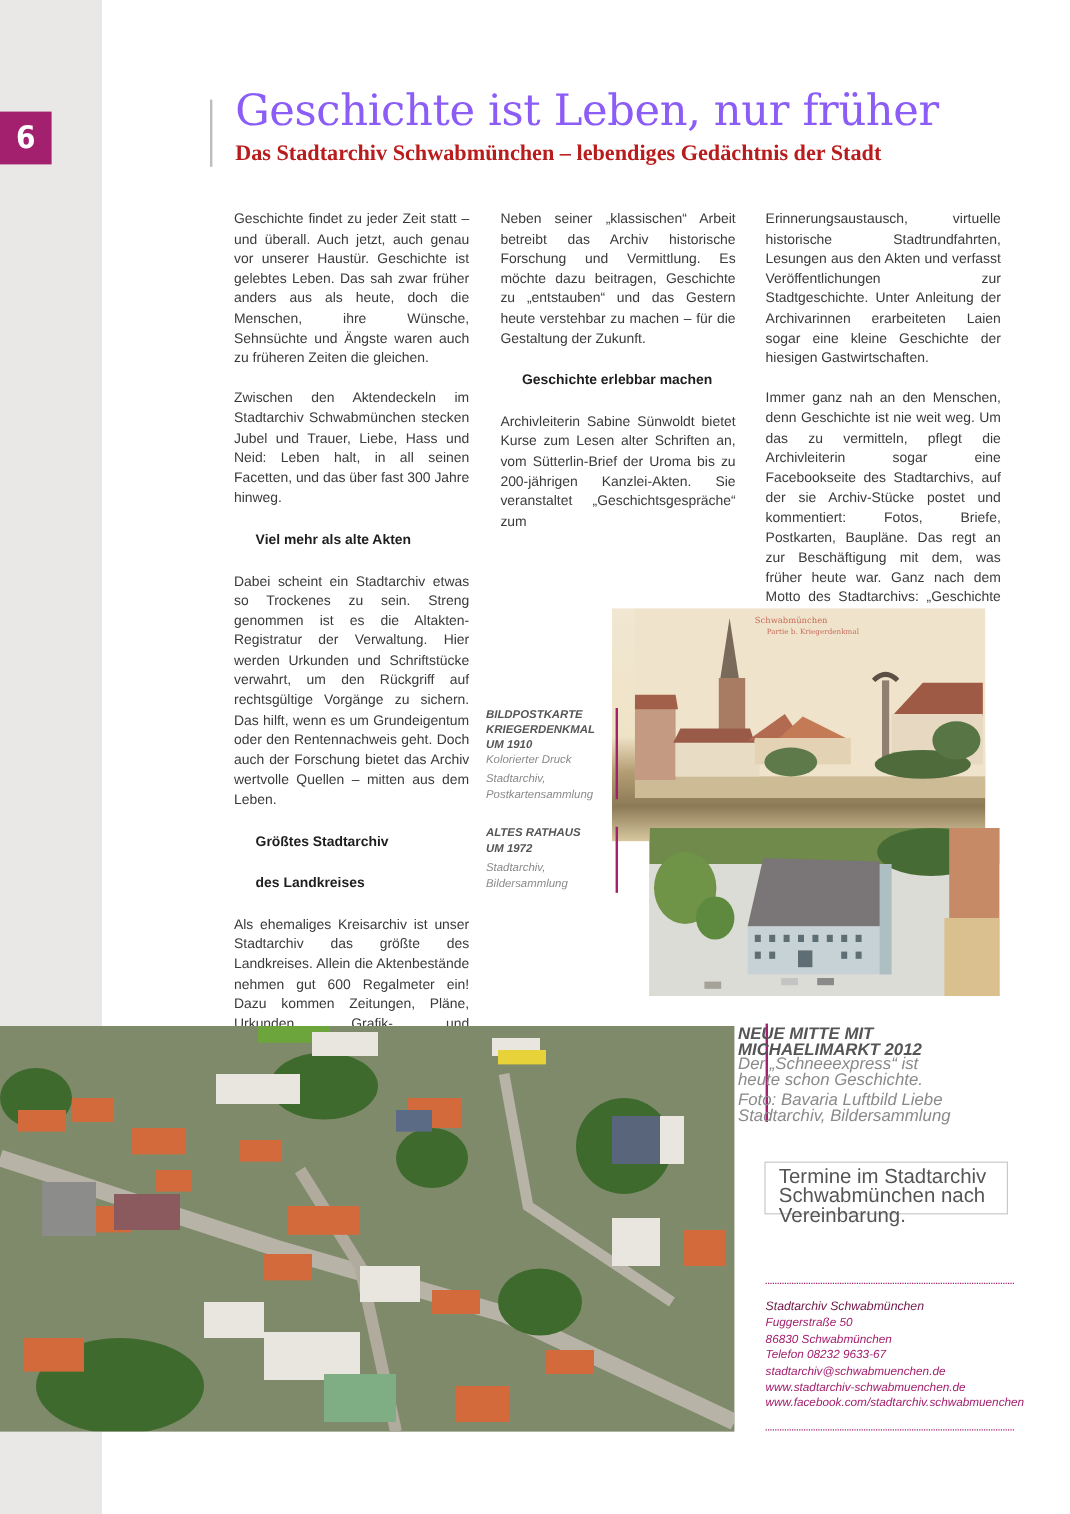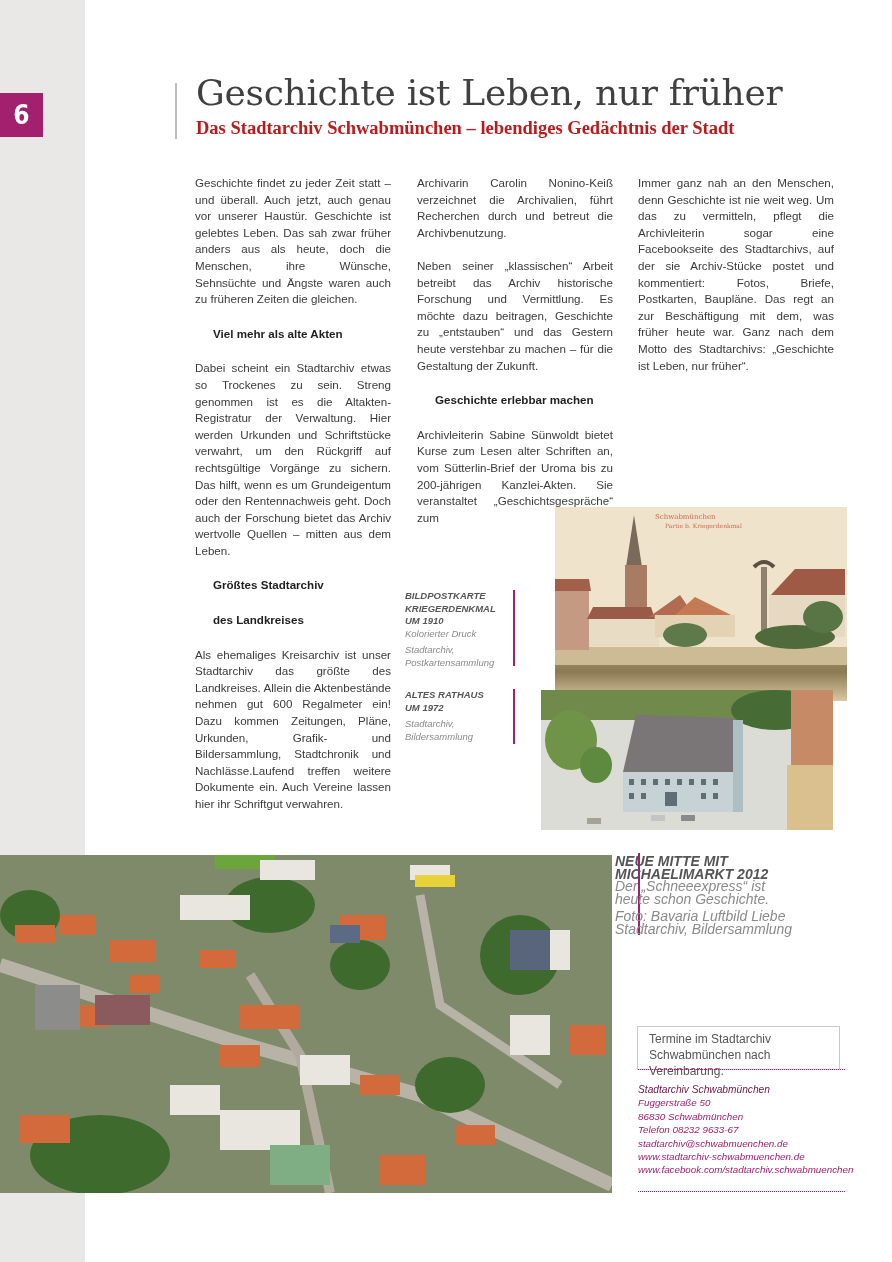--- a/index.html
+++ b/index.html
@@ -18,41 +18,42 @@
     background: #a3206e; color: #fff;
     font-family: "DejaVu Sans Condensed", "DejaVu Sans", sans-serif;
     font-weight: bold; font-size: 26px; line-height: 44px; text-align: center;
   }
   .title-bar {
     position: absolute; left: 175px; top: 83px; width: 2px; height: 56px; background: #bdbdbd;
   }
   .title {
     position: absolute; left: 196px; top: 72px; margin: 0;
     font-family: "DejaVu Serif", "Liberation Serif", serif; font-weight: normal;
-    font-size: 36px; color: #404040; letter-spacing: -0.3px; white-space: nowrap;
+    font-size: 36px; color: #8b5cf6; letter-spacing: -0.3px; white-space: nowrap;
   }
   .subtitle {
     position: absolute; left: 196px; top: 118px; margin: 0;
     font-family: Liberation Serif, serif; font-weight: bold;
     font-size: 18.5px; color: #b91c1c; white-space: nowrap;
   }
   .col {
     position: absolute; top: 175px; width: 196px;
     font-size: 11.6px; line-height: 16.6px; text-align: justify; color: #3a3a3a;
   }
   .col p { margin: 0 0 16.6px 0; }
   .col h3 { margin: 18px; font-size: 11.6px; line-height: 16.6px; font-weight: bold; color: #1e1e1e; }
   .col1 { left: 195px; }
   .col2 { left: 417px; }
   .col3 { left: 638px; }
 
   .photo { position: absolute; overflow: hidden; }
   .photo-postcard {
-    left: 555px; top: 507px; width: 292px; height: 194px;
+    left: 510px; top: 507px; width: 292px; height: 194px;
     background: linear-gradient(180deg, #f1e7d2 0%, #efe3c6 55%, #b49e74 70%, #8c7a56 85%, #d8c8a0 100%);
+    padding-left: 19px;
   }
   .photo-rathaus {
     left: 541px; top: 690px; width: 292px; height: 140px;
     background: #d9dcd8;
   }
   .photo-aerial {
     left: 0; top: 855px; width: 612px; height: 338px;
     background: #8a8f78;
   }
 
@@ -67,23 +68,23 @@
   .cap1-bar { left: 513px; top: 590px; height: 76px; }
   .cap2 { left: 405px; top: 689px; width: 100px; }
   .cap2-bar { left: 513px; top: 689px; height: 55px; }
 
   .cap3 { position: absolute; left: 615px; top: 855px; width: 200px; text-align: left;
     font-size: 14px; line-height: 12.5px; color: #8a8a8a; font-style: italic; }
   .cap3 .cap-title { font-weight: bold; color: #555; text-transform: uppercase; }
   .cap3-bar { left: 638px; top: 853px; height: 82px; }
 
   .appointment-box {
-    position: absolute; left: 637px; top: 1026px; width: 190px; height: 32px;
+    position: absolute; left: 637px; top: 968px; width: 190px; height: 32px;
     border: 1px solid #c9c9c9; padding: 4px 0 6px 11px;
-    font-size: 12px; line-height: 16px; color: #555;
+    font-size: 17px; line-height: 16px; color: #555;
   }
   .dotted { position: absolute; left: 638px; width: 207px; border-top: 1.5px dotted #a3206e; height: 0; }
   .dotted-1 { top: 1069px; }
   .dotted-2 { top: 1191px; }
   .contact {
     position: absolute; left: 638px; top: 1083px; width: 230px;
     font-size: 9.8px; line-height: 13.4px; font-style: italic; color: #a3206e;
   }
   .contact .contact-name { font-weight: normal; color: #6e1546; font-size: 10.2px; }
   .contact div { white-space: nowrap; }
@@ -93,35 +94,36 @@
 
 <div class="left-strip"></div>
 <div class="page-badge">6</div>
 
 <div class="title-bar"></div>
 <h1 class="title">Geschichte ist Leben, nur früher</h1>
 <h2 class="subtitle">Das Stadtarchiv Schwabmünchen – lebendiges Gedächtnis der Stadt</h2>
 
 <div class="col col1">
   <p>Geschichte findet zu jeder Zeit statt – und überall. Auch jetzt, auch genau vor unserer Haustür. Geschichte ist gelebtes Leben. Das sah zwar früher anders aus als heute, doch die Menschen, ihre Wünsche, Sehnsüchte und Ängste waren auch zu früheren Zeiten die gleichen.</p>
+  <p>Zwischen den Aktendeckeln im Stadtarchiv Schwabmünchen stecken Jubel und Trauer, Liebe, Hass und Neid: Leben halt, in all seinen Facetten, und das über fast 300 Jahre hinweg.</p>
   <h3>Viel mehr als alte Akten</h3>
   <p>Dabei scheint ein Stadtarchiv etwas so Trockenes zu sein. Streng genommen ist es die Altakten-Registratur der Verwaltung. Hier werden Urkunden und Schriftstücke verwahrt, um den Rückgriff auf rechtsgültige Vorgänge zu sichern. Das hilft, wenn es um Grundeigentum oder den Rentennachweis geht. Doch auch der Forschung bietet das Archiv wertvolle Quellen – mitten aus dem Leben.</p>
   <h3>Größtes Stadtarchiv</h3>
   <h3>des Landkreises</h3>
   <p>Als ehemaliges Kreisarchiv ist unser Stadtarchiv das größte des Landkreises. Allein die Aktenbestände nehmen gut 600 Regalmeter ein! Dazu kommen Zeitungen, Pläne, Urkunden, Grafik- und Bildersammlung, Stadtchronik und Nachlässe.Laufend treffen weitere Dokumente ein. Auch Vereine lassen hier ihr Schriftgut verwahren.</p>
 </div>
 
 <div class="col col2">
-  <p>Archivarin Carolin Nonino-Keiß verzeichnet die Archivalien, führt Recherchen durch und betreut die Archivbenutzung.</p>
   <p>Neben seiner „klassischen“ Arbeit betreibt das Archiv historische Forschung und Vermittlung. Es möchte dazu beitragen, Geschichte zu „entstauben“ und das Gestern heute verstehbar zu machen – für die Gestaltung der Zukunft.</p>
   <h3>Geschichte erlebbar machen</h3>
   <p>Archivleiterin Sabine Sünwoldt bietet Kurse zum Lesen alter Schriften an, vom Sütterlin-Brief der Uroma bis zu 200-jährigen Kanzlei-Akten. Sie veranstaltet „Geschichtsgespräche“ zum</p>
 </div>
 
 <div class="col col3">
+  <p>Erinnerungsaustausch, virtuelle historische Stadtrundfahrten, Lesungen aus den Akten und verfasst Veröffentlichungen zur Stadtgeschichte. Unter Anleitung der Archivarinnen erarbeiteten Laien sogar eine kleine Geschichte der hiesigen Gastwirtschaften.</p>
   <p>Immer ganz nah an den Menschen, denn Geschichte ist nie weit weg. Um das zu vermitteln, pflegt die Archivleiterin sogar eine Facebookseite des Stadtarchivs, auf der sie Archiv-Stücke postet und kommentiert: Fotos, Briefe, Postkarten, Baupläne. Das regt an zur Beschäftigung mit dem, was früher heute war. Ganz nach dem Motto des Stadtarchivs: „Geschichte ist Leben, nur früher“.</p>
 </div>
 
 <div class="photo photo-postcard">
   <svg width="292" height="158" viewBox="0 0 292 158">
     <rect x="0" y="0" width="292" height="158" fill="#efe4cb"></rect>
     <rect x="0" y="140" width="292" height="18" fill="#cdbb95"></rect>
 
     <polygon points="79,8 71,60 87,60" fill="#7a6a5a"></polygon>
     <rect x="70" y="58" width="22" height="52" fill="#a87c62"></rect>

